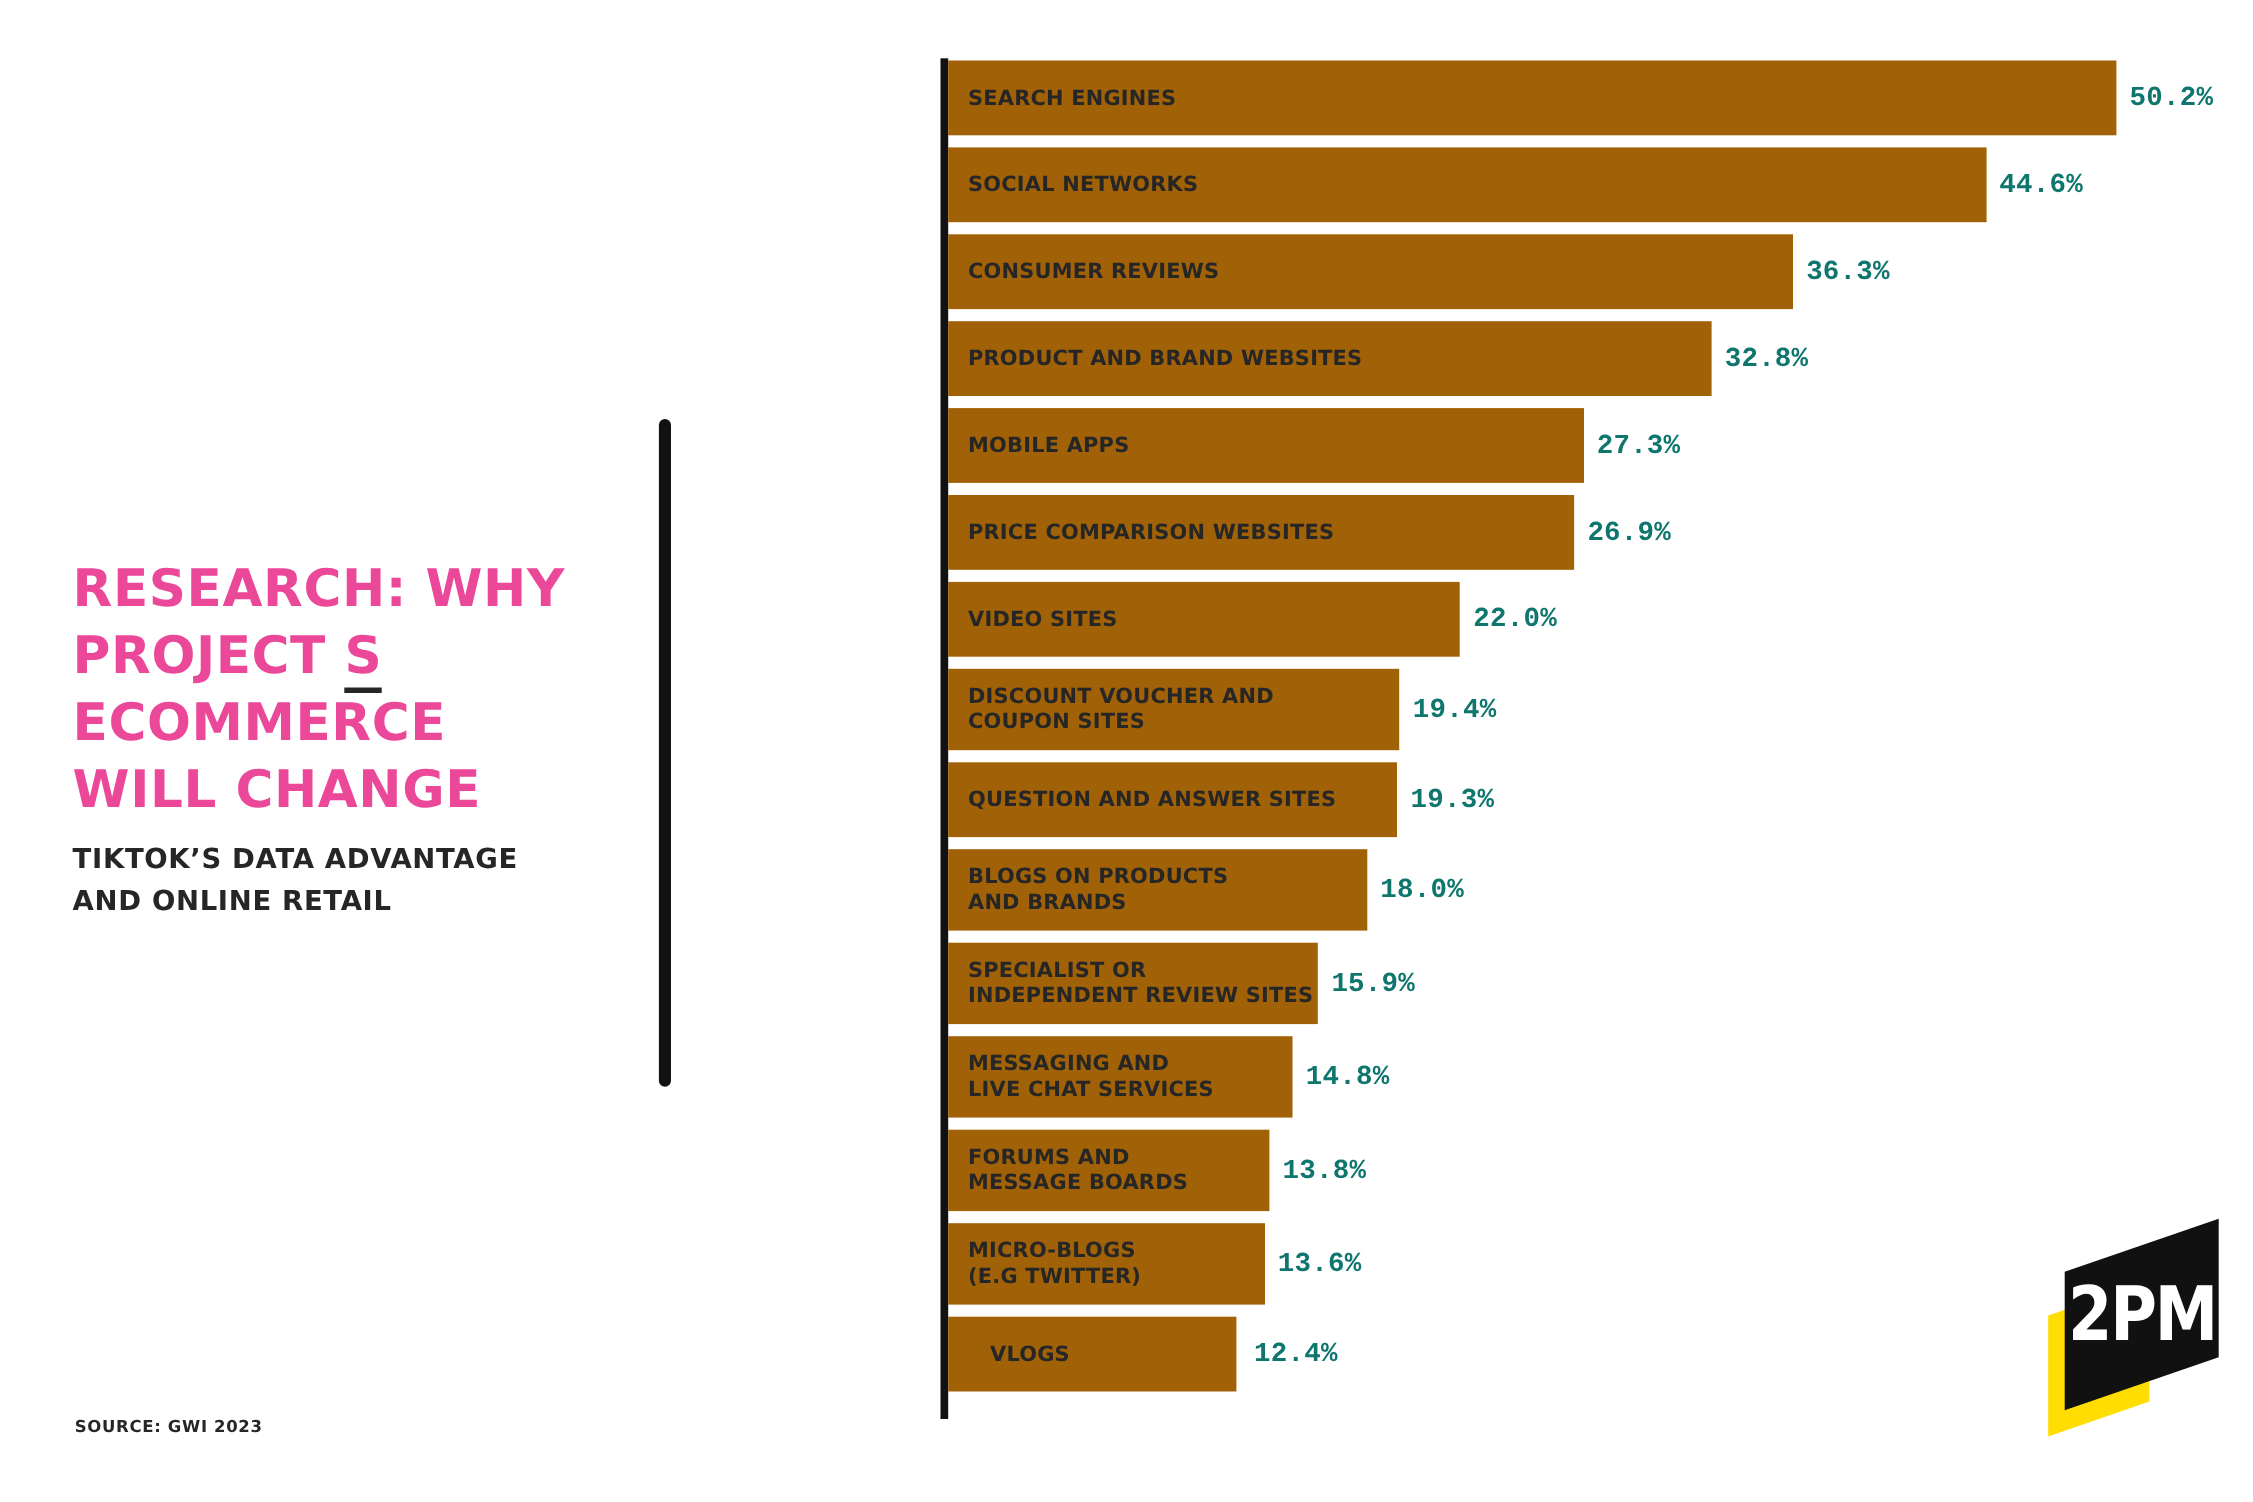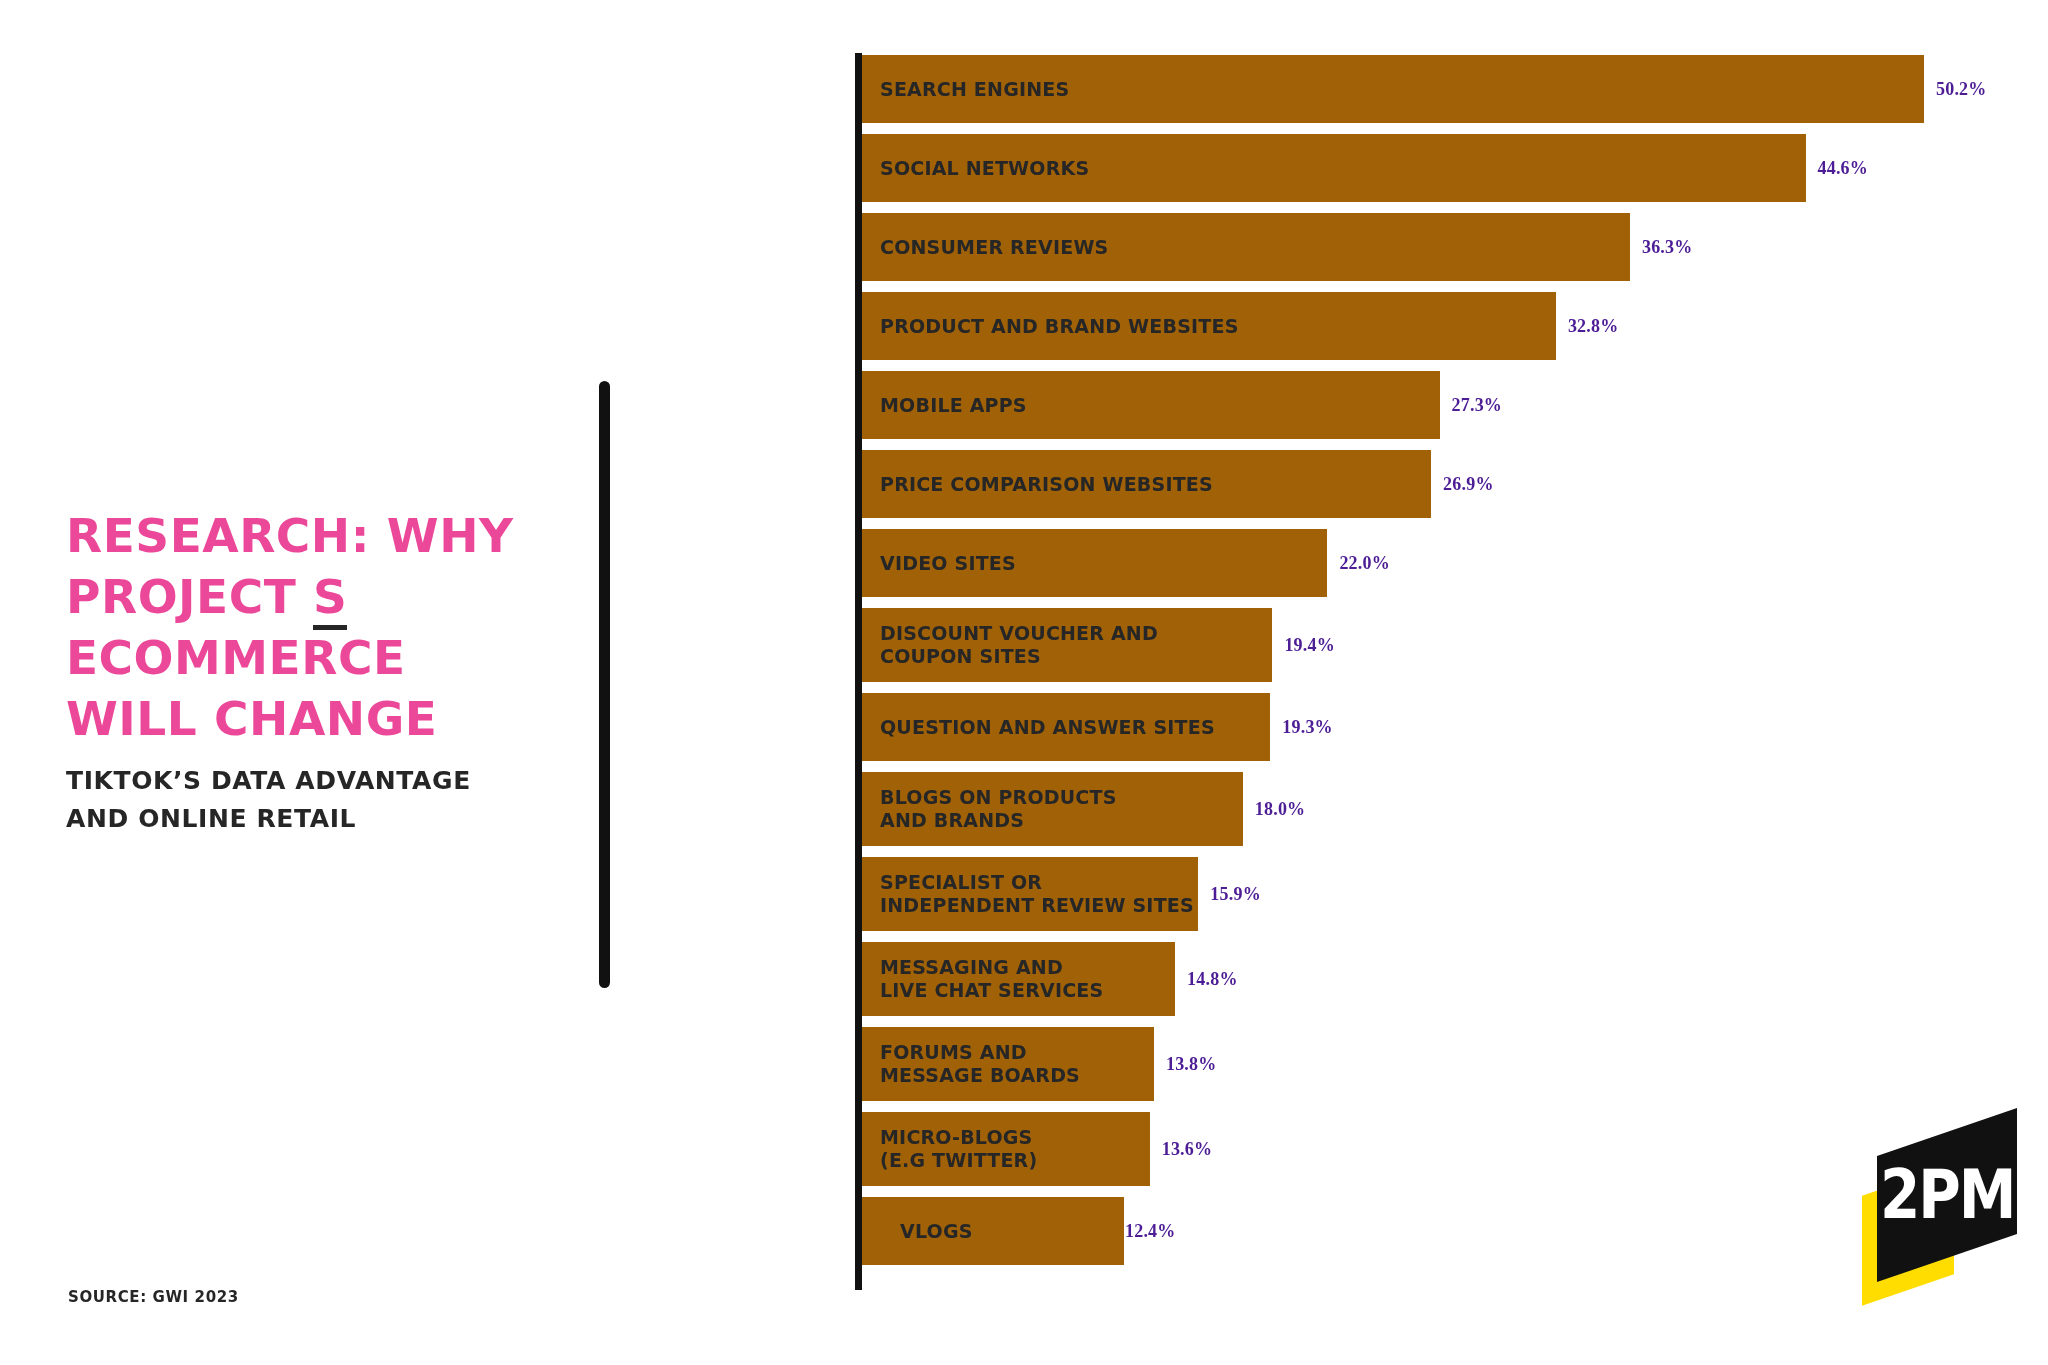--- a/index.html
+++ b/index.html
@@ -143,25 +143,25 @@
     color: #262626;
     text-transform: uppercase;
     padding-left: 18px;
     white-space: pre-line;
   }
 
   .bar-value {
     position: absolute;
     top: 50%;
     transform: translateY(-50%);
-    font-family: Liberation Serif, serif;
-    font-weight: 700;
-    font-size: 18px;
+    font-family: Liberation Mono, monospace;
+    font-weight: 700;
+    font-size: 25px;
     letter-spacing: 0.2px;
-    color: #4c1d95;
+    color: #0f766e;
     white-space: nowrap;
     padding-left: 12px;
   }
 
   
 
   #logo {
     position: absolute;
     left: 1862px;
     top: 1128px;
@@ -316,21 +316,21 @@
           <div class="bar" style="width: 287.713px; height: 74px;">
             <span class="bar-label">MICRO-BLOGS
 (E.G TWITTER)</span>
           </div>
           <span class="bar-value" style="left: 287.713px;">13.6%</span>
         </div>
         <div class="bar-row">
           <div class="bar" style="width: 262.327px; height: 68px; padding-left: 20px;">
             <span class="bar-label">VLOGS</span>
           </div>
-          <span class="bar-value" style="left: 251px; text-align: right;">12.4%</span>
+          <span class="bar-value" style="left: 266px; text-align: right;">12.4%</span>
         </div>
       </div>
   </div>
 
   <div id="logo">
     <div id="logo-yellow"></div>
     <div id="logo-black">
       <span id="logo-text">2PM</span>
     </div>
   </div>

